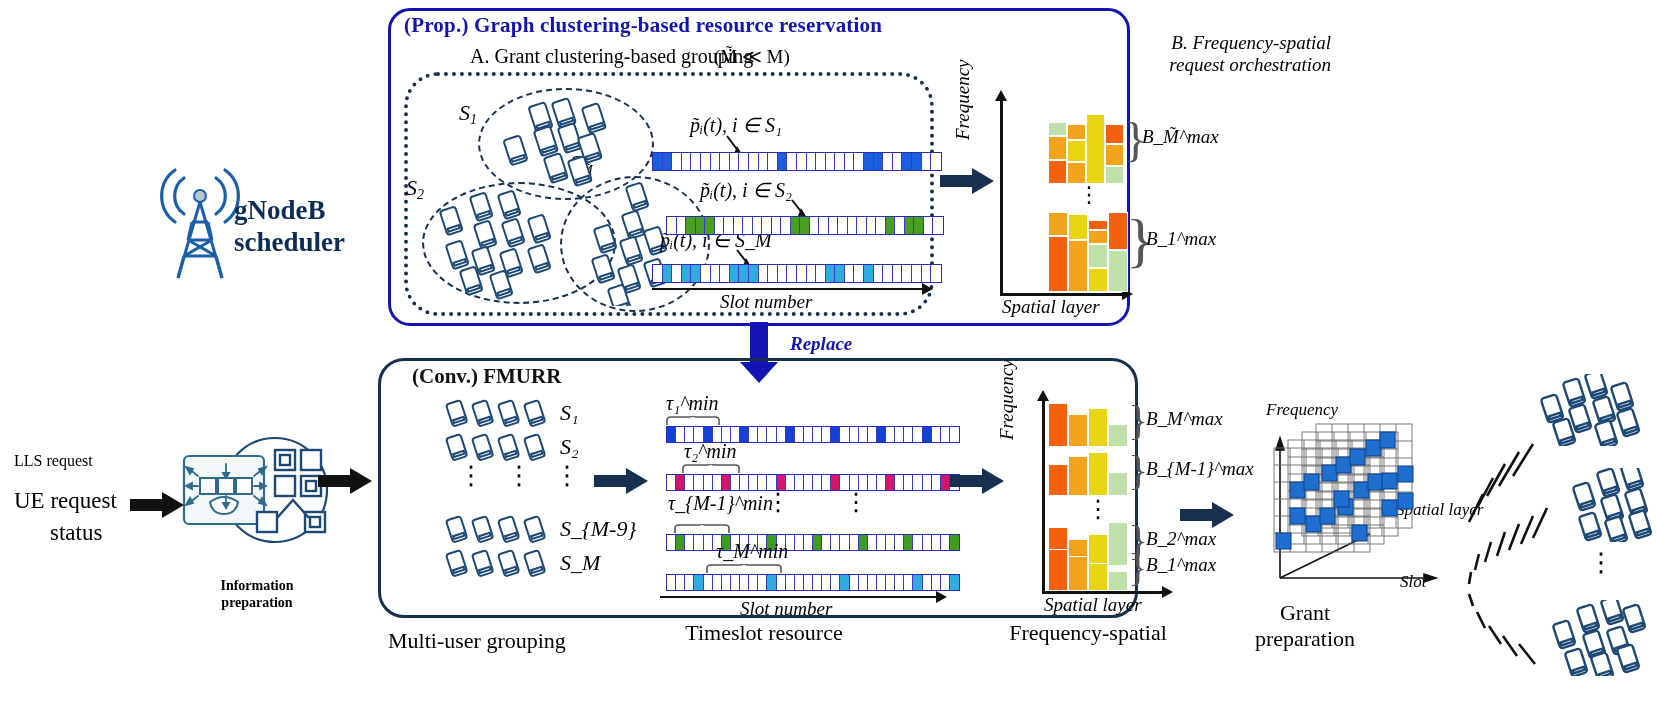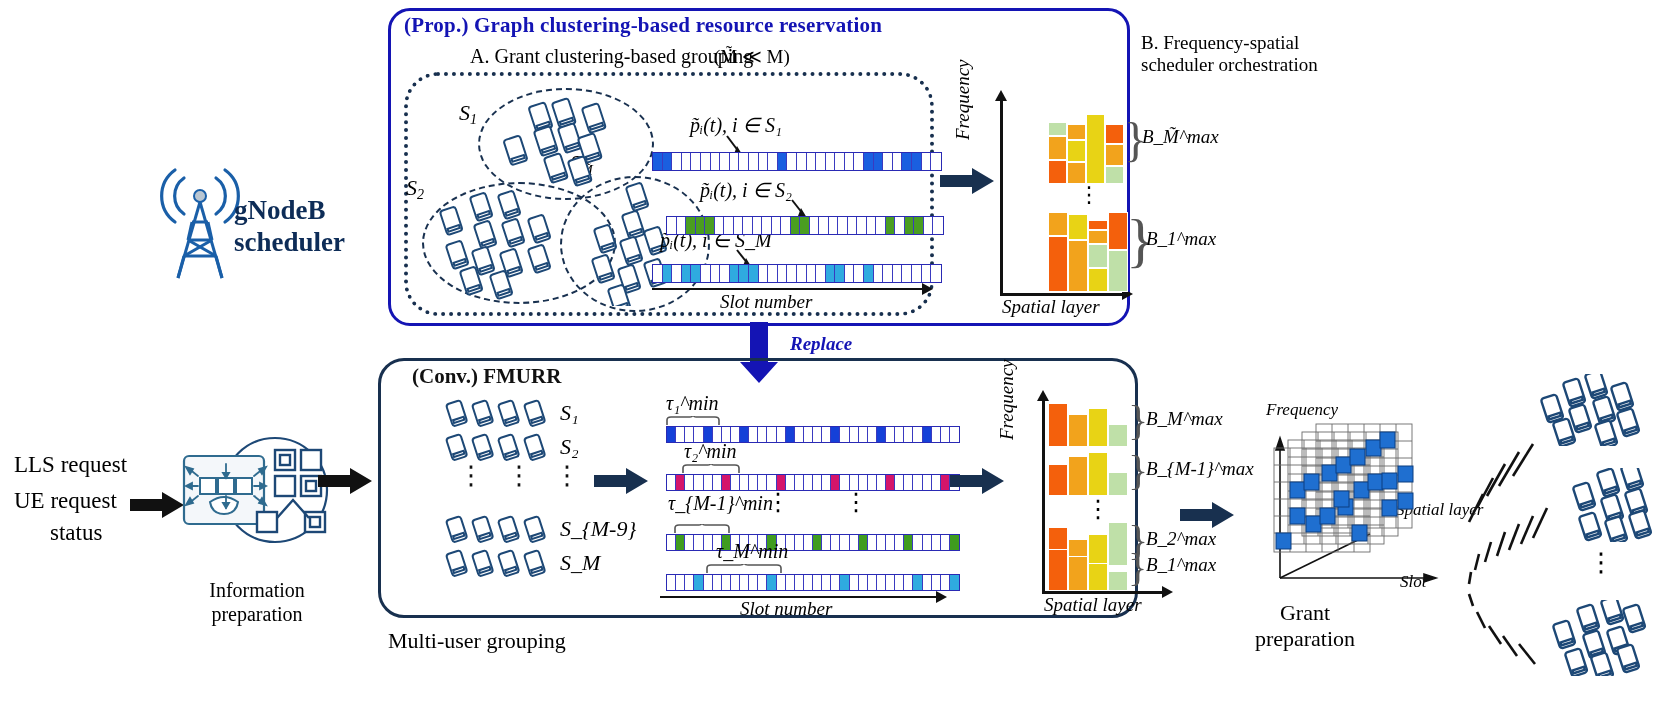--- a/index.html
+++ b/index.html
@@ -7,21 +7,21 @@
        font-family:"Liberation Serif",serif;color:#000;}
   .abs{position:absolute;}
 
   
   #prop-panel{left:388px;top:8px;width:742px;height:318px;
       border:3px solid #1414b4;border-radius:22px;box-sizing:border-box;}
   #prop-title{left:404px;top:13px;font-size:21px;font-weight:bold;color:#1414b4;
       font-family:"Liberation Serif",serif;letter-spacing:.2px;}
   #prop-sub-a{left:470px;top:45px;font-size:20px;}
   #prop-sub-a2{left:714px;top:45px;font-size:19px;}
-  #prop-sub-b{left:1141px;top:32px;font-size:19px;line-height:1.15;text-align:left;width:190px;}
+  #prop-sub-b{left:1141px;top:32px;font-size:19px;line-height:1.15;text-align:right;width:190px;font-style:italic;}
 
   #dotted-box{left:404px;top:72px;width:530px;height:244px;
       border:4px dotted #18304f;border-radius:34px;box-sizing:border-box;}
 
   #conv-panel{left:378px;top:358px;width:760px;height:260px;
       border:3px solid #18304f;border-radius:26px;box-sizing:border-box;}
   #conv-title{left:412px;top:364px;font-size:21px;font-weight:bold;color:#111;}
 
   
   .ell{position:absolute;border:2px dashed #18304f;border-radius:50%;}
@@ -50,21 +50,21 @@
 </style>
 </head>
 <body>
 
 <div class="abs" id="prop-panel"></div>
 <div class="abs" id="prop-title">(Prop.) Graph clustering-based resource reservation</div>
 <div class="abs" id="prop-sub-a">A. Grant clustering-based grouping</div>
 <div class="abs" id="prop-sub-a2">(M̃ ≪ M)</div>
 <div class="abs" id="prop-sub-b">
   <div>B. Frequency-spatial</div>
-  <div>scheduler orchestration</div>
+  <div>request orchestration</div>
 </div>
 <div class="abs" id="dotted-box"></div>
 
 <div class="ell" style="left:478px;top:88px;width:172px;height:108px;"></div>
 <div class="ell" style="left:422px;top:182px;width:190px;height:118px;"></div>
 <div class="ell" style="left:560px;top:176px;width:146px;height:132px;"></div>
 
 <div class="lbl abs" style="left:459px;top:100px;font-size:22px;font-style:italic;">S<span style="font-size:14px;vertical-align:-4px;">1</span></div>
 <div class="lbl abs" style="left:406px;top:175px;font-size:22px;font-style:italic;">S<span style="font-size:14px;vertical-align:-4px;">2</span></div>
 <div class="lbl abs" style="left:570px;top:150px;font-size:22px;font-style:italic;">S<span style="font-size:14px;vertical-align:-5px;">M̃</span></div>
@@ -703,21 +703,21 @@
 
 <div class="abs" style="left:1048px;top:549px;width:80px;height:42px;">
   <div class="seg" style="left:0px;top:0px;width:20px;height:42px;background:#f4600c;border:1px solid #fff;"></div>
   <div class="seg" style="left:20px;top:7px;width:20px;height:35px;background:#f2a31c;border:1px solid #fff;"></div>
   <div class="seg" style="left:40px;top:14px;width:20px;height:28px;background:#e8d315;border:1px solid #fff;"></div>
   <div class="seg" style="left:60px;top:22px;width:20px;height:20px;background:#bfe0a8;border:1px solid #fff;"></div>
 </div>
 <div class="brace abs" style="left:1128px;top:544px;font-size:40px;">}</div>
 <div class="lbl abs" style="left:1146px;top:554px;font-size:19px;font-style:italic;">B_1^max</div>
 
-<div class="lbl abs" style="left:14px;top:452px;font-size:23px;">LLS request</div>
+<div class="lbl abs" style="left:14px;top:452px;font-size:16px;">LLS request</div>
 <div class="lbl abs" style="left:14px;top:488px;font-size:23px;">UE request</div>
 <div class="lbl abs" style="left:50px;top:520px;font-size:23px;">status</div>
 
 <svg class="abs navarrow" style="left:130px;top:490px;" width="56" height="30">
   <polygon points="0,9 32,9 32,2 54,15 32,28 32,21 0,21" fill="#111"></polygon>
 </svg>
 
 <svg class="abs" style="left:180px;top:428px;" width="158" height="136" viewBox="0 0 158 136">
   <circle cx="95" cy="62" r="52" fill="none" stroke="#1d4876" stroke-width="2.2"></circle>
   <rect x="4" y="28" width="80" height="68" rx="5" fill="#f4f7fa" stroke="#2f6b8f" stroke-width="2.2"></rect>
@@ -753,33 +753,35 @@
     <rect x="121" y="48" width="20" height="20"></rect>
       <rect x="126" y="53" width="10" height="10"></rect>
     <rect x="77" y="84" width="20" height="20"></rect>
     <rect x="125" y="84" width="20" height="20"></rect>
       <rect x="130" y="89" width="10" height="10"></rect>
   </g>
   <g stroke="#1d4876" stroke-width="2.4" fill="none">
     <path d="M97 90 L113 72 L129 90"></path>
   </g>
 </svg>
-<div class="lbl abs" style="left:177px;top:578px;font-size:20px;line-height:1.2;text-align:center;width:160px;">
+<div class="lbl abs" style="left:177px;top:578px;font-size:14px;line-height:1.2;text-align:center;width:160px;font-weight:bold;">
   <div>Information</div>
   <div>preparation</div>
 </div>
 
 <svg class="abs navarrow" style="left:318px;top:466px;" width="56" height="30">
   <polygon points="0,9 32,9 32,2 54,15 32,28 32,21 0,21" fill="#111"></polygon>
 </svg>
 
 <div class="lbl abs" style="left:388px;top:628px;font-size:22px;">Multi-user grouping</div>
 <div class="lbl abs" style="left:664px;top:620px;font-size:22px;line-height:1.2;text-align:center;width:200px;">
+  <div>Timeslot resource</div>
 </div>
 <div class="lbl abs" style="left:968px;top:620px;font-size:22px;line-height:1.2;text-align:center;width:240px;">
+  <div>Frequency-spatial</div>
 </div>
 <div class="lbl abs" style="left:1220px;top:600px;font-size:22px;line-height:1.2;text-align:center;width:170px;">
   <div>Grant</div>
   <div>preparation</div>
 </div>
 
 <svg class="abs navarrow" style="left:1180px;top:500px;" width="56" height="30">
   <polygon points="0,9 32,9 32,2 54,15 32,28 32,21 0,21" fill="#18304f"></polygon>
 </svg>
 

